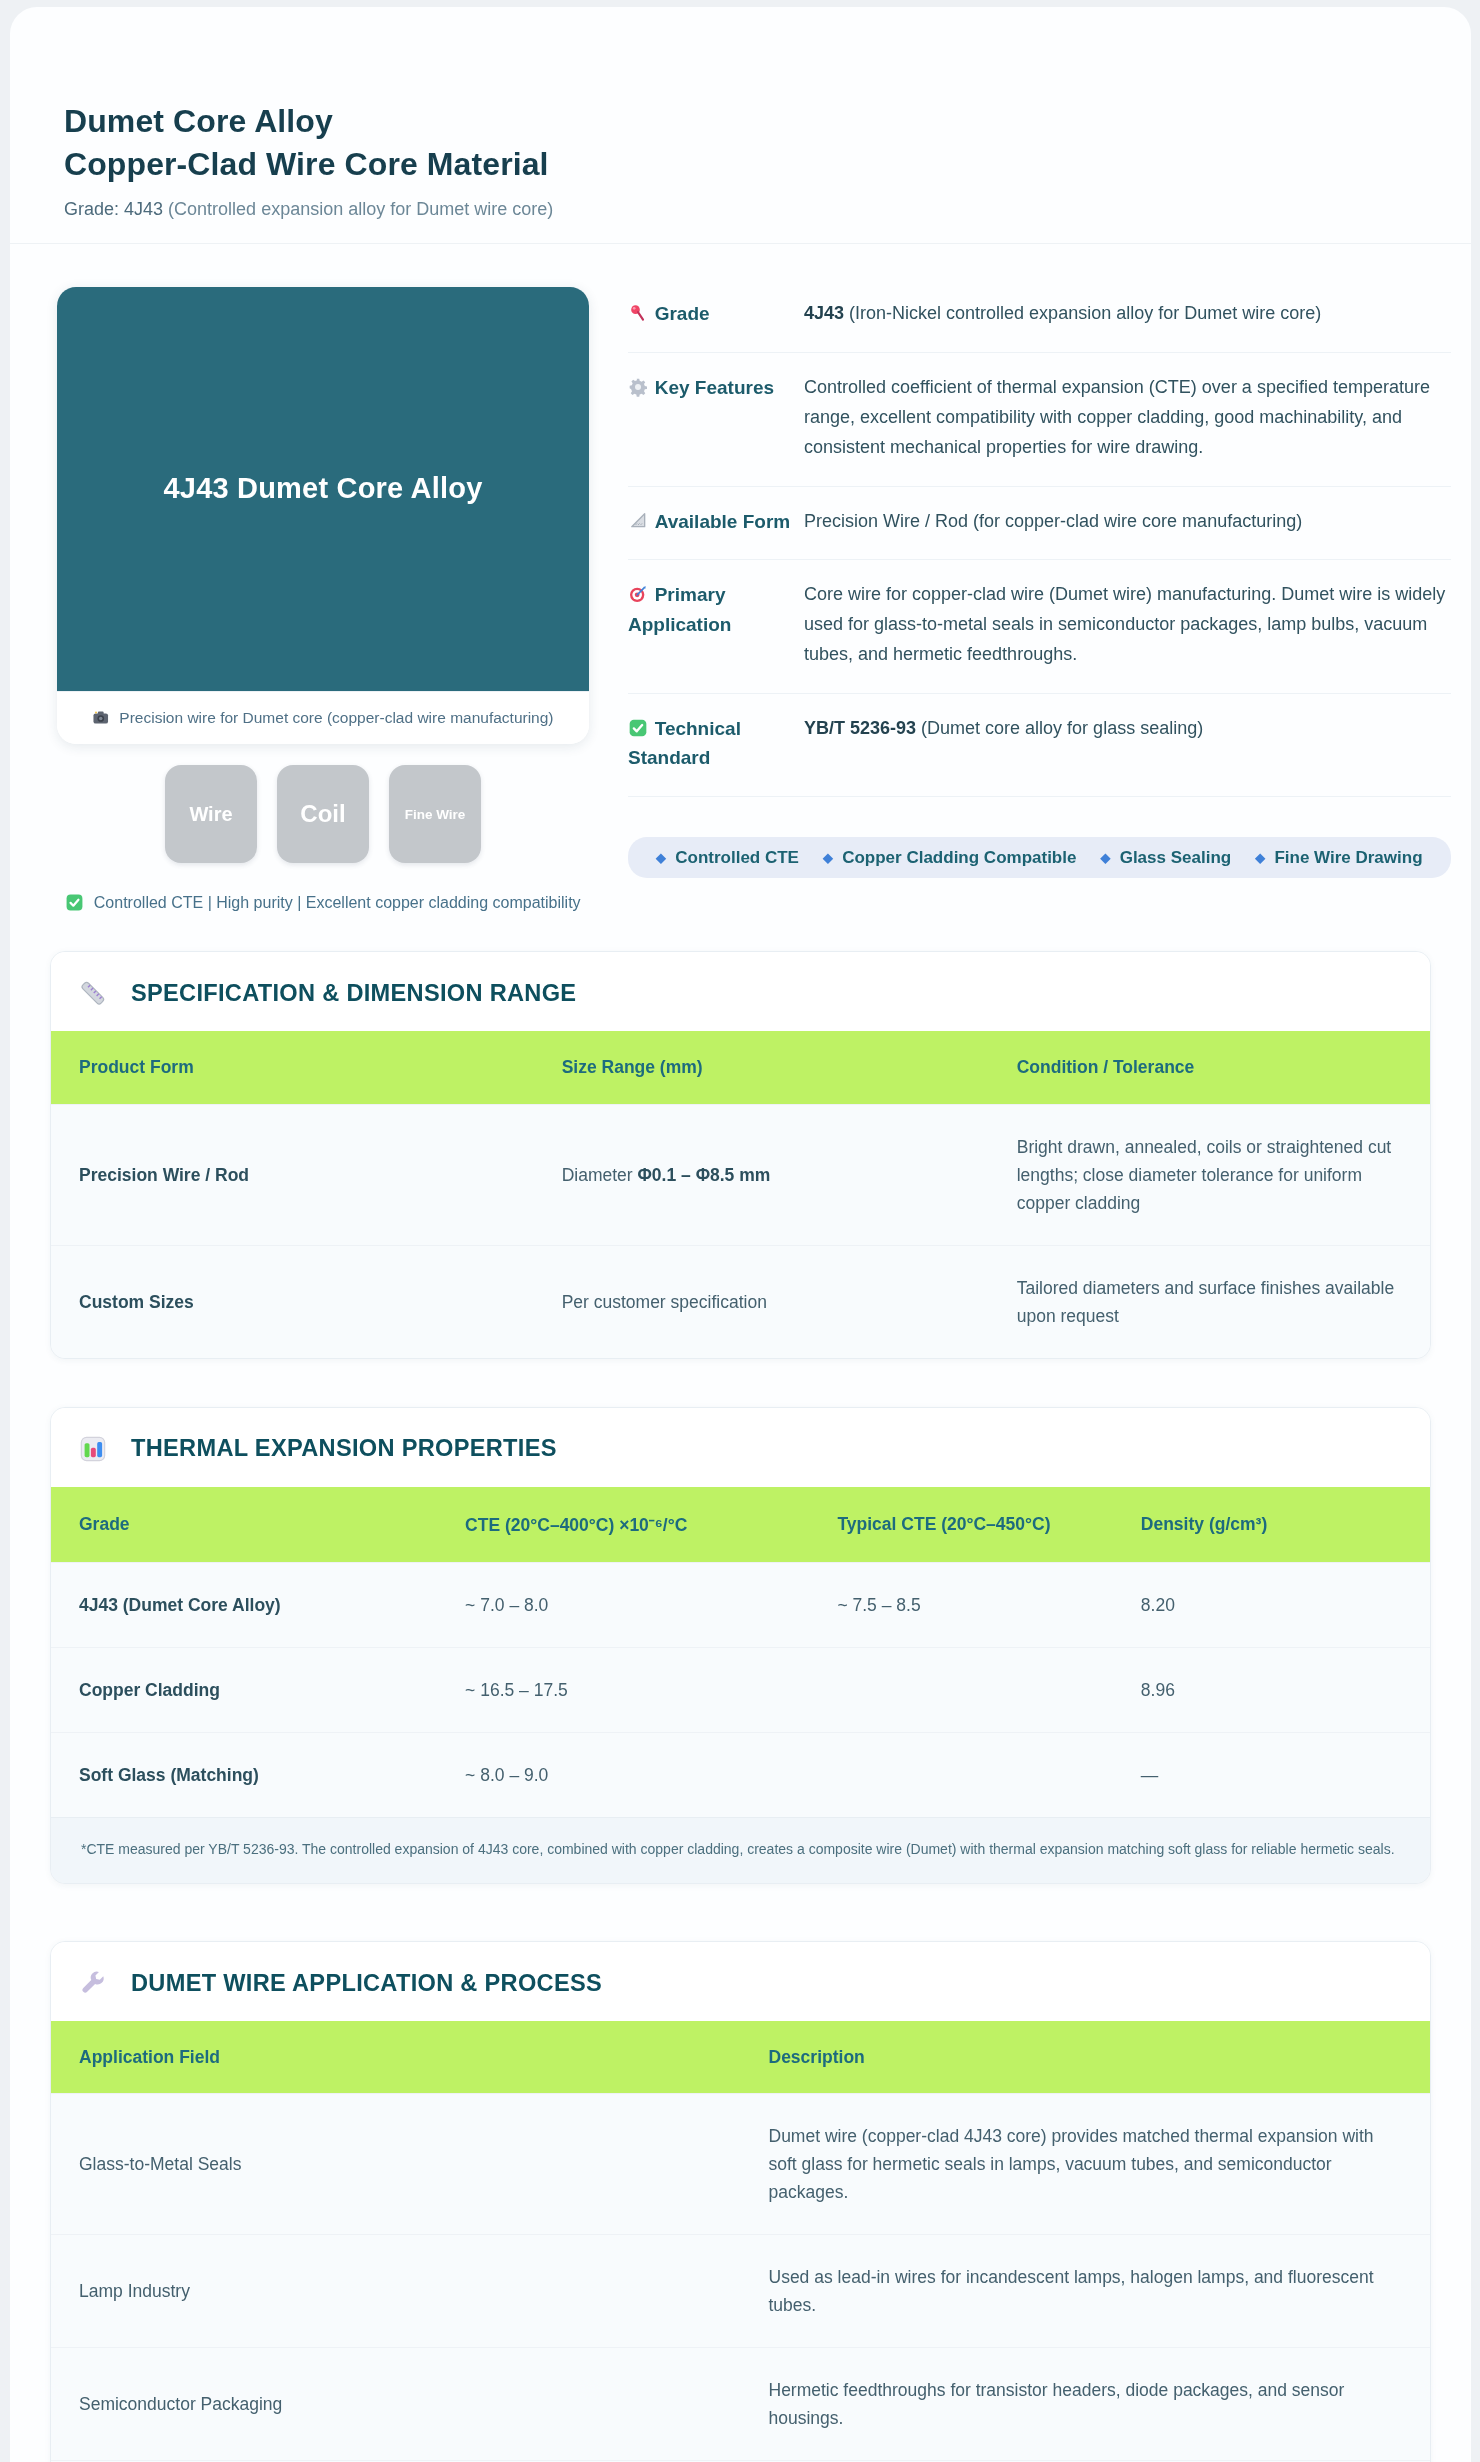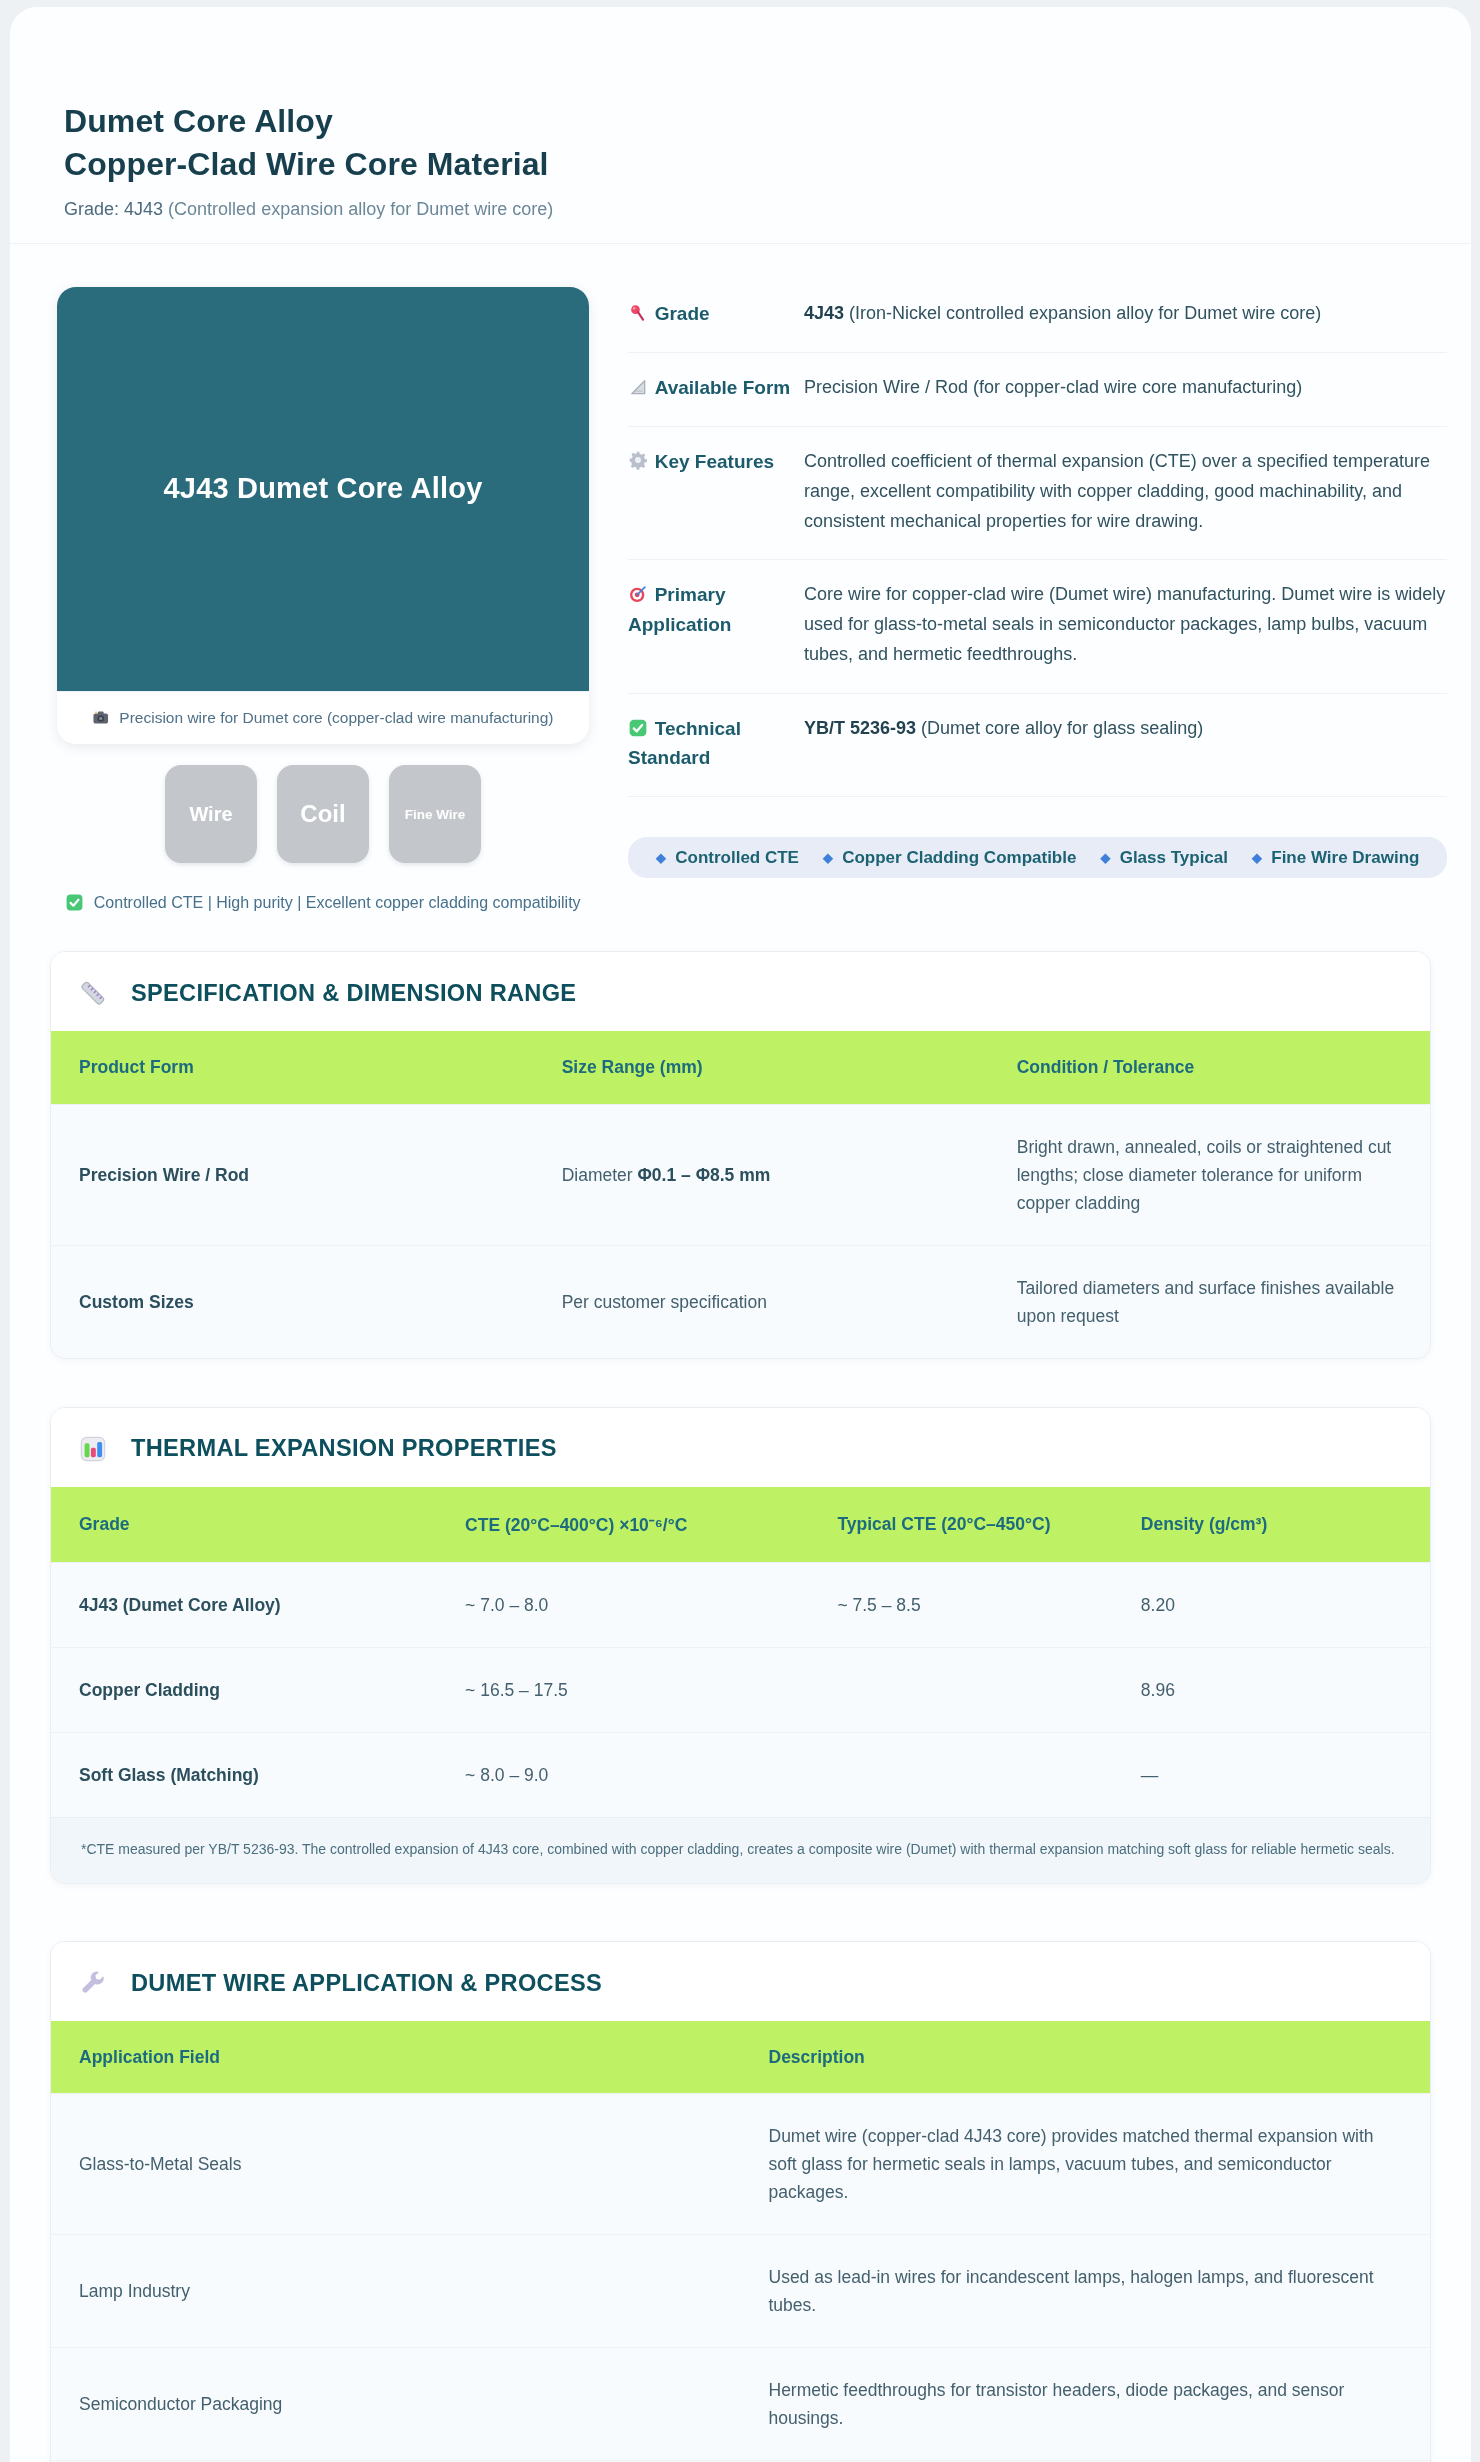--- a/index.html
+++ b/index.html
@@ -185,32 +185,32 @@
         <div class="detail-label">
           <svg viewBox="0 0 24 24">
               <use href="#i-pushpin"></use>
             </svg><span>Grade</span>
         </div>
         <div class="detail-value"><span class="vb">4J43</span><span> (Iron-Nickel controlled expansion alloy for Dumet wire core)</span></div>
       </div>
       <div class="detail-row">
         <div class="detail-label">
           <svg viewBox="0 0 24 24">
+              <use href="#i-gear"></use>
+            </svg><span>Key Features</span>
+        </div>
+        <div class="detail-value"><span>Controlled coefficient of thermal expansion (CTE) over a specified temperature range, excellent compatibility with copper cladding, good machinability, and consistent mechanical properties for wire drawing.</span></div>
+      </div>
+      <div class="detail-row">
+        <div class="detail-label">
+          <svg viewBox="0 0 24 24">
               <use href="#i-triruler"></use>
             </svg><span>Available Form</span>
         </div>
         <div class="detail-value"><span>Precision Wire / Rod (for copper-clad wire core manufacturing)</span></div>
-      </div>
-      <div class="detail-row">
-        <div class="detail-label">
-          <svg viewBox="0 0 24 24">
-              <use href="#i-gear"></use>
-            </svg><span>Key Features</span>
-        </div>
-        <div class="detail-value"><span>Controlled coefficient of thermal expansion (CTE) over a specified temperature range, excellent compatibility with copper cladding, good machinability, and consistent mechanical properties for wire drawing.</span></div>
       </div>
       <div class="detail-row">
         <div class="detail-label">
           <svg viewBox="0 0 24 24">
               <use href="#i-target"></use>
             </svg><span>Primary Application</span>
         </div>
         <div class="detail-value"><span>Core wire for copper-clad wire (Dumet wire) manufacturing. Dumet wire is widely used for glass-to-metal seals in semiconductor packages, lamp bulbs, vacuum tubes, and hermetic feedthroughs.</span></div>
       </div>
       <div class="detail-row">
@@ -218,21 +218,21 @@
           <svg viewBox="0 0 24 24">
               <use href="#i-checkbox"></use>
             </svg><span>Technical Standard</span>
         </div>
         <div class="detail-value"><span class="vb">YB/T 5236-93</span><span> (Dumet core alloy for glass sealing)</span></div>
       </div>
 
       <div class="tags-pill">
         <span class="tag">Controlled CTE</span>
         <span class="tag">Copper Cladding Compatible</span>
-        <span class="tag">Glass Typical</span>
+        <span class="tag">Glass Sealing</span>
         <span class="tag">Fine Wire Drawing</span>
       </div>
     </div>
   </div>
 
   <div class="section sec-spec">
     <div class="section-head">
       <svg viewBox="0 0 24 24">
           <use href="#i-ruler"></use>
         </svg>

